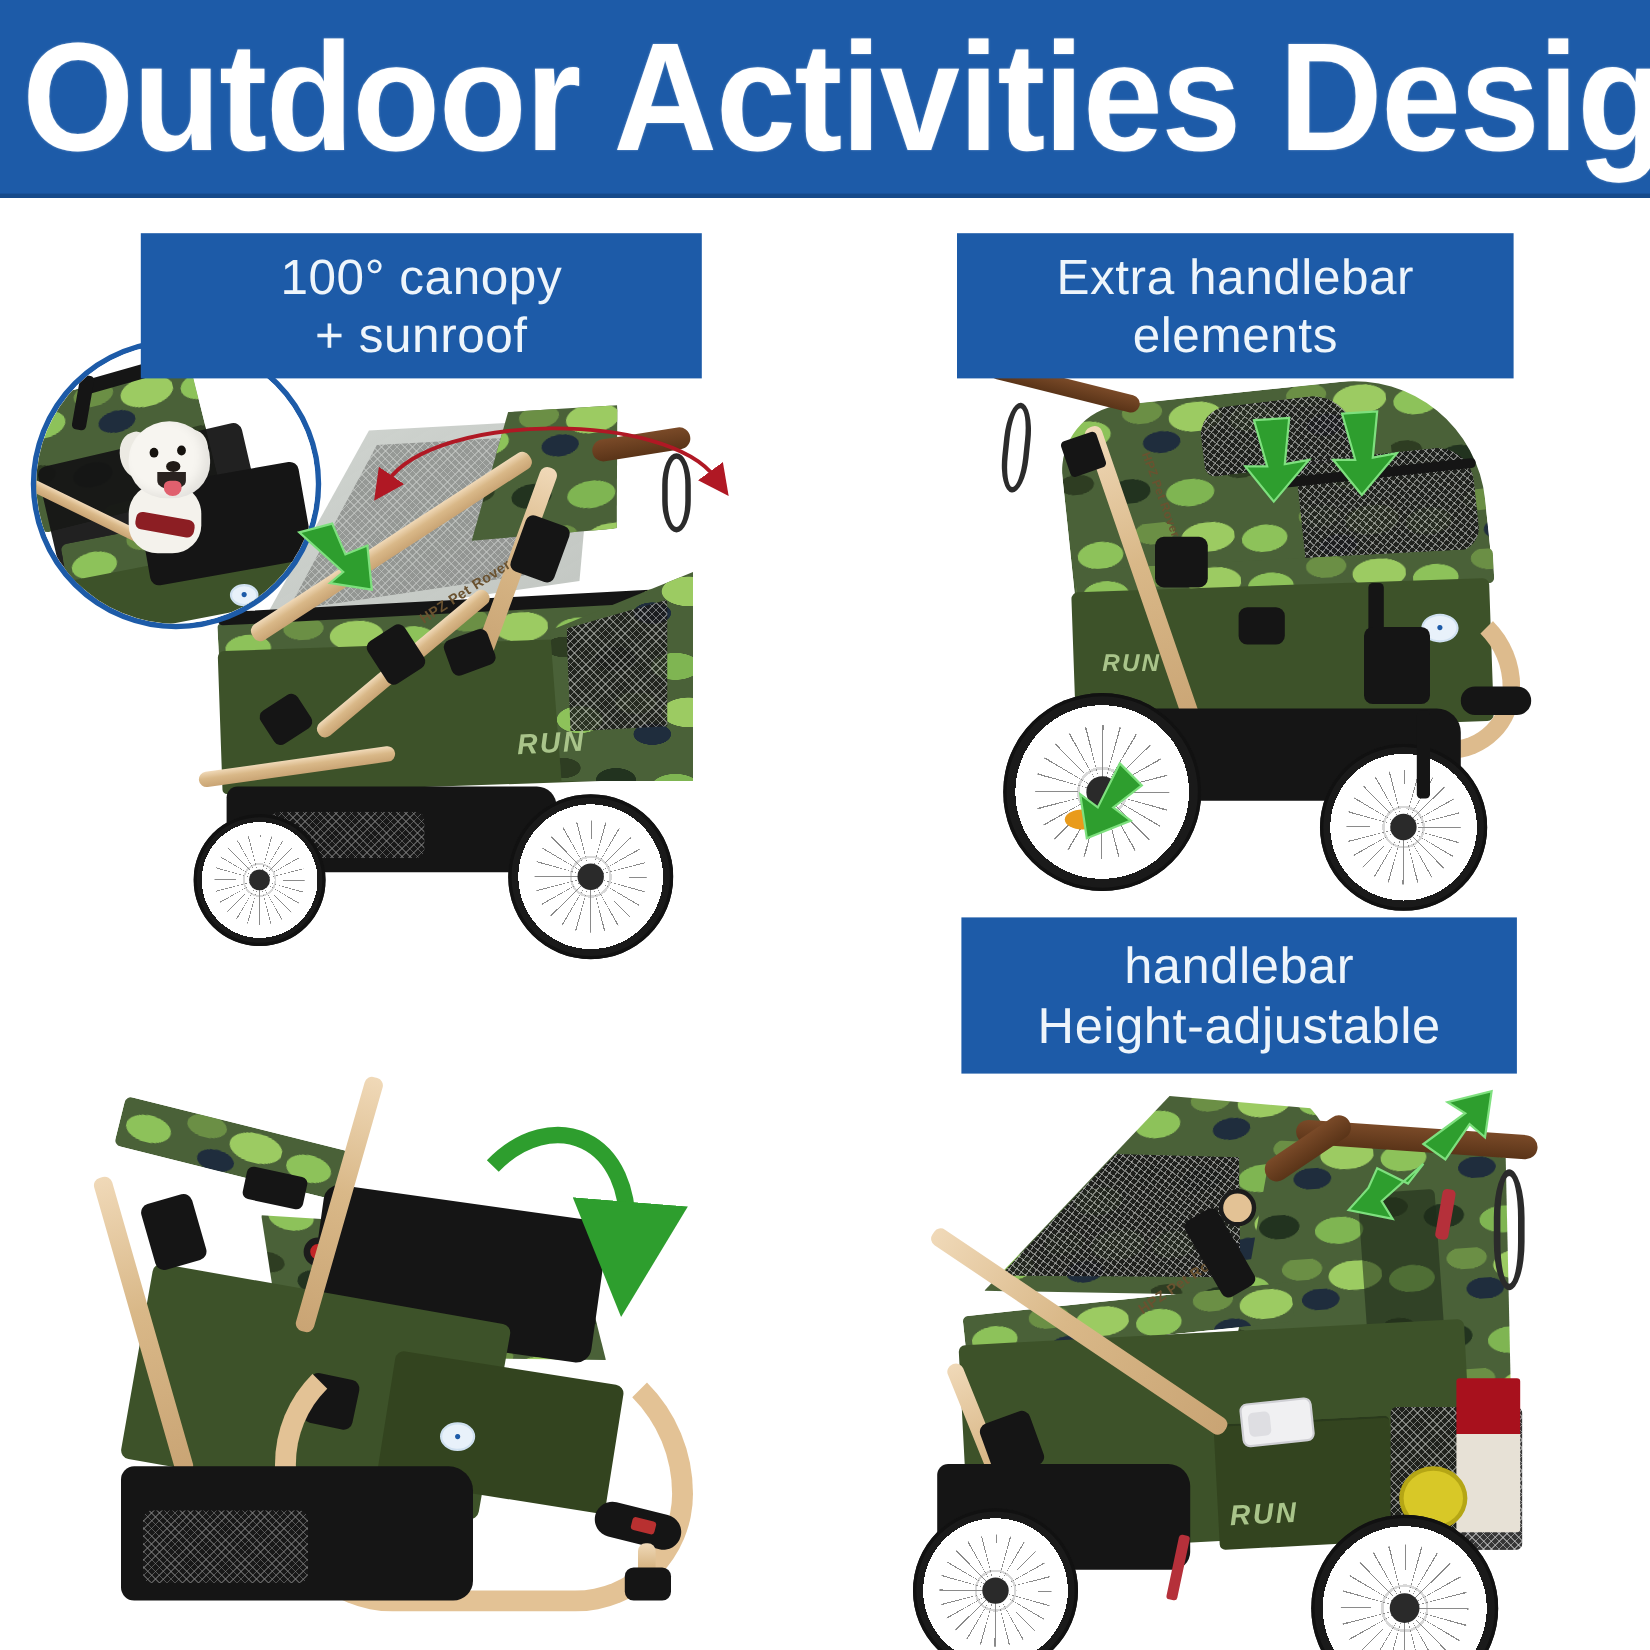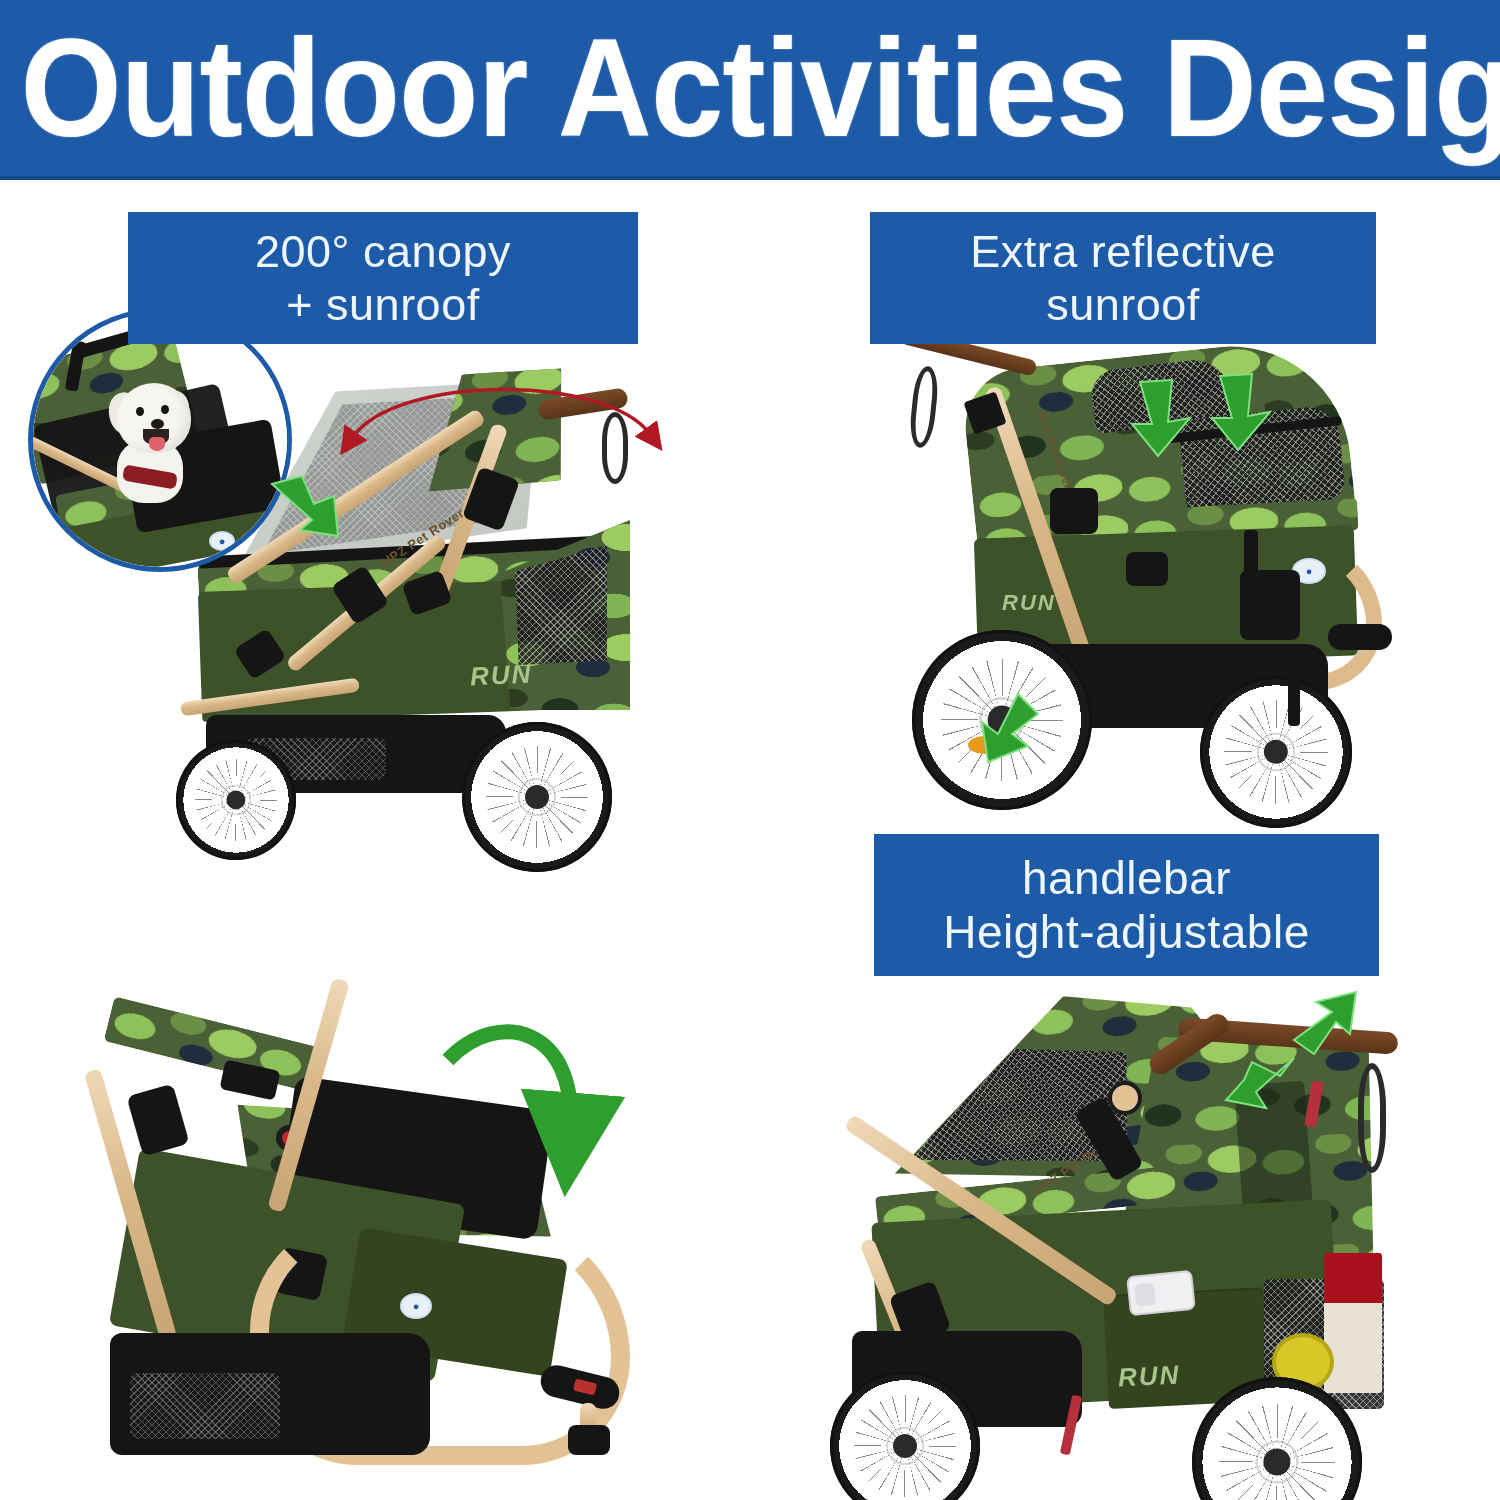--- a/index.html
+++ b/index.html
@@ -252,21 +252,21 @@
         </marker>
         <marker id="redhead-r" markerWidth="8" markerHeight="8" refX="2" refY="4" orient="auto">
           <path d="M0,0 L8,4 L0,8 z" fill="#b01824"></path>
         </marker>
       </defs>
       <path d="M16 62 C 60 -2, 270 -2, 314 58" fill="none" stroke="#b01824" stroke-width="3.5" marker-start="url(#redhead-l)" marker-end="url(#redhead-r)"></path>
     </svg>
   </div>
 
   <div class="caption-box" id="cap-tl">
-    <span class="cap-line">200° canopy</span>
+    <span class="cap-line">100° canopy</span>
     <span class="cap-line">+ sunroof</span>
   </div>
 
   <div class="quadrant" id="quad-tr"></div>
 
   <div class="photo-stage" id="photo-tr">
 
     <div class="abs camo" style="left:76px; top:14px; width:380px; height:180px; border-radius:60px 120px 8px 8px; transform: rotate(-6deg);"></div>
     <div class="abs mesh" style="left:200px; top:24px; width:140px; height:62px; opacity:.9; border-radius:26px 40px 10px 10px; transform: rotate(-7deg);"></div>
     <div class="abs mesh" style="left:290px; top:72px; width:160px; height:96px; opacity:.9; border-radius:10px 34px 22px 10px; transform: rotate(-6deg);"></div>
@@ -311,22 +311,22 @@
     </svg>
     <svg class="arrow-svg" style="left:1208px; top:372px; width:70px; height:82px;" viewBox="0 0 70 82">
       <path d="M12 4 L44 2 L40 44 L62 40 L30 78 L4 46 L24 46 Z" fill="#2e9e2e" stroke="#7ee07e" stroke-width="2"></path>
     </svg>
     <svg class="arrow-svg" style="left:976px; top:690px; width:66px; height:76px;" viewBox="0 0 66 76">
       <path d="M42 4 L62 24 L36 44 L52 56 L12 72 L6 32 L22 44 Z" fill="#2e9e2e" stroke="#7ee07e" stroke-width="2"></path>
     </svg>
   </div>
 
   <div class="caption-box" id="cap-tr">
-    <span class="cap-line">Extra reflective</span>
-    <span class="cap-line">sunroof</span>
+    <span class="cap-line">Extra handlebar</span>
+    <span class="cap-line">elements</span>
   </div>
 
   <div class="quadrant" id="quad-bl"></div>
 
   <div class="photo-stage" id="photo-bl">
 
     <div class="abs camo" style="left:6px; top:36px; width:210px; height:46px; transform: rotate(14deg); border-radius:6px;"></div>
 
     <div class="abs camo" style="left:128px; top:118px; width:330px; height:150px; transform: rotate(9deg); border-radius:10px;
                 clip-path: polygon(0% 18%, 86% 0%, 100% 72%, 12% 100%);"></div>

